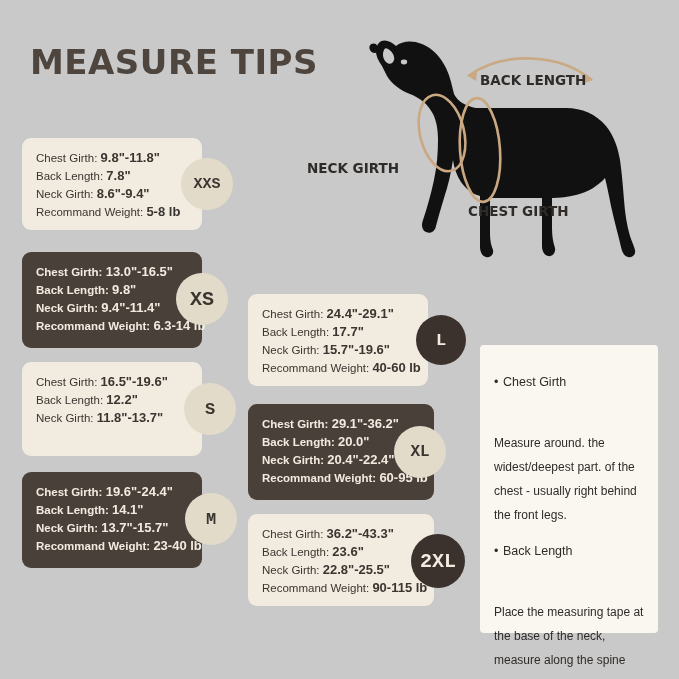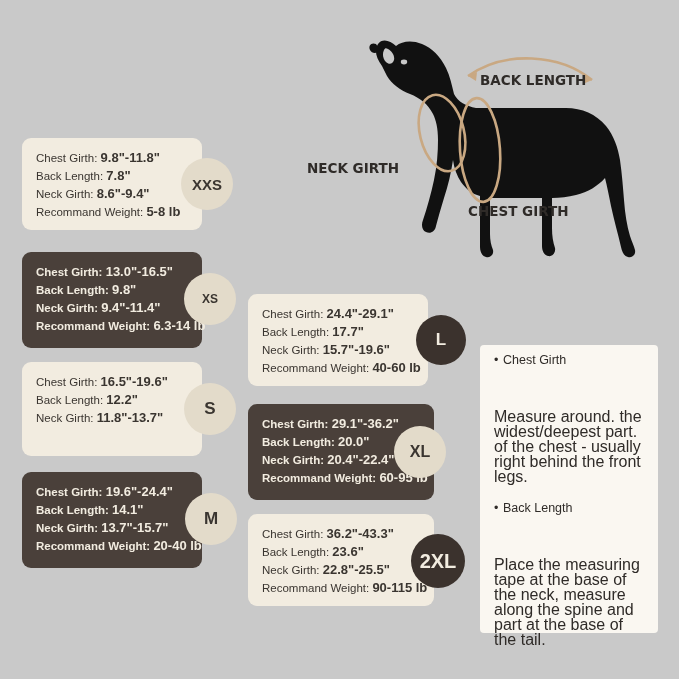--- a/index.html
+++ b/index.html
@@ -58,55 +58,55 @@
   .card.dark .line {
     font-weight: bold;
   }
   .badge {
     position: absolute;
     border-radius: 50%;
     display: flex;
     align-items: center;
     justify-content: center;
     font-weight: bold;
-    font-family: Liberation Sans, sans-serif;
+    font-family: Liberation Mono, monospace;
   }
   .badge.light {
     background: #e3dbca;
     color: #3a3530;
   }
   .badge.dark {
     background: #3b322d;
     color: #f2ece0;
   }
 
   
   .notes {
     position: absolute;
     left: 480px;
     top: 345px;
     width: 178px;
     height: 288px;
     background: #faf7f1;
     border-radius: 4px;
     box-sizing: border-box;
-    padding: 8px 14px 10px 14px;
+    padding: 30px 14px 10px 14px;
   }
   .note {
     margin-bottom: 17px;
   }
   .note-title {
     font-size: 12.5px;
     color: #2f2b28;
     margin-bottom: 2px;
     white-space: nowrap;
   }
   .note-body {
-    font-size: 16px;
-    line-height: 15px;
+    font-size: 12px;
+    line-height: 24px;
     color: #2f2b28;
     margin-top: 42px;
   }
   .bullet {
     display: inline-block;
     width: 9px;
   }
 
   
   .dog-wrap {
@@ -135,20 +135,21 @@
   #lbl-chest {
     left: 468px;
     top: 203px;
   }
 </style>
 </head>
 <body>
 
 <div id="root">
 
+  <div class="title">MEASURE TIPS</div>
 
   <div class="dog-wrap">
     <svg width="349" height="260" viewBox="0 0 349 260">
 
       <path fill="#111111" d="
         M52,38
         C46,30 44,22 48,16
         C52,10 60,12 66,18
         C72,13 82,12 92,16
         C102,20 110,28 116,40
@@ -245,21 +246,21 @@
     </div>
     <div class="line">
       <span>Neck Girth:</span>
       <span class="val">9.4"-11.4"</span>
     </div>
     <div class="line">
       <span>Recommand Weight:</span>
       <span class="val">6.3-14 lb</span>
     </div>
   </div>
-  <div class="badge light" style="left:184px; top:273px; width:52px; height:52px; font-size:12px;">XS</div>
+  <div class="badge light" style="left:176px; top:273px; width:52px; height:52px; font-size:20px;">XS</div>
 
   <div class="card light" style="left:22px; top:362px; width:180px; height:94px;">
     <div class="line">
       <span>Chest Girth:</span>
       <span class="val">16.5"-19.6"</span>
     </div>
     <div class="line">
       <span>Back Length:</span>
       <span class="val">12.2"</span>
     </div>
@@ -278,21 +279,21 @@
     <div class="line">
       <span>Back Length:</span>
       <span class="val">14.1"</span>
     </div>
     <div class="line">
       <span>Neck Girth:</span>
       <span class="val">13.7"-15.7"</span>
     </div>
     <div class="line">
       <span>Recommand Weight:</span>
-      <span class="val">20-40 lb</span>
+      <span class="val">23-40 lb</span>
     </div>
   </div>
   <div class="badge light" style="left:185px; top:493px; width:52px; height:52px; font-size:17px;">M</div>
 
   <div class="card light" style="left:248px; top:294px; width:180px; height:92px;">
     <div class="line">
       <span>Chest Girth:</span>
       <span class="val">24.4"-29.1"</span>
     </div>
     <div class="line">

